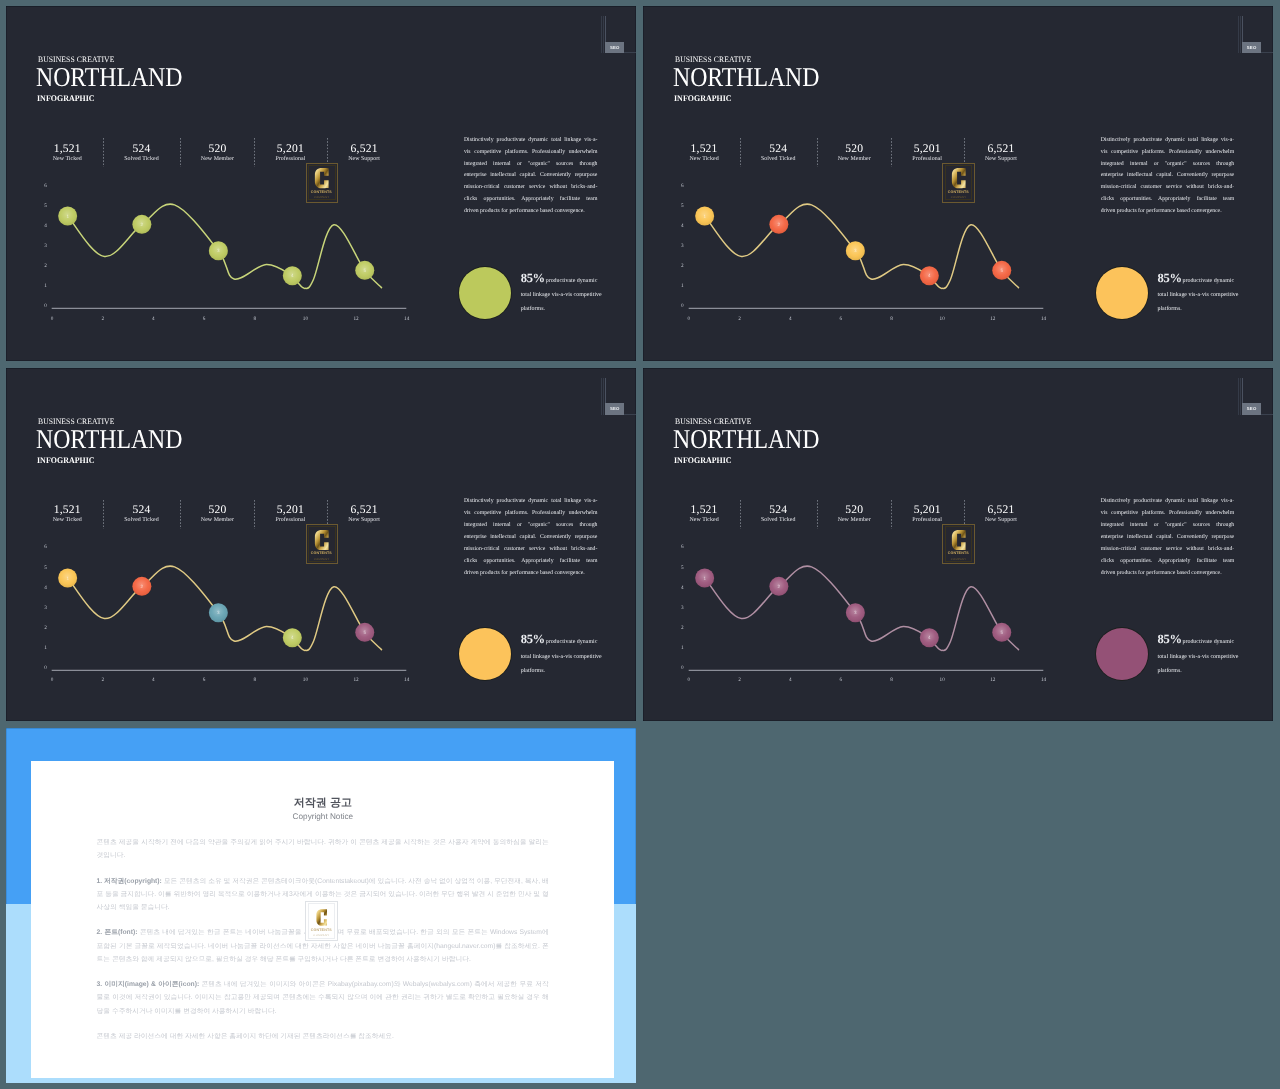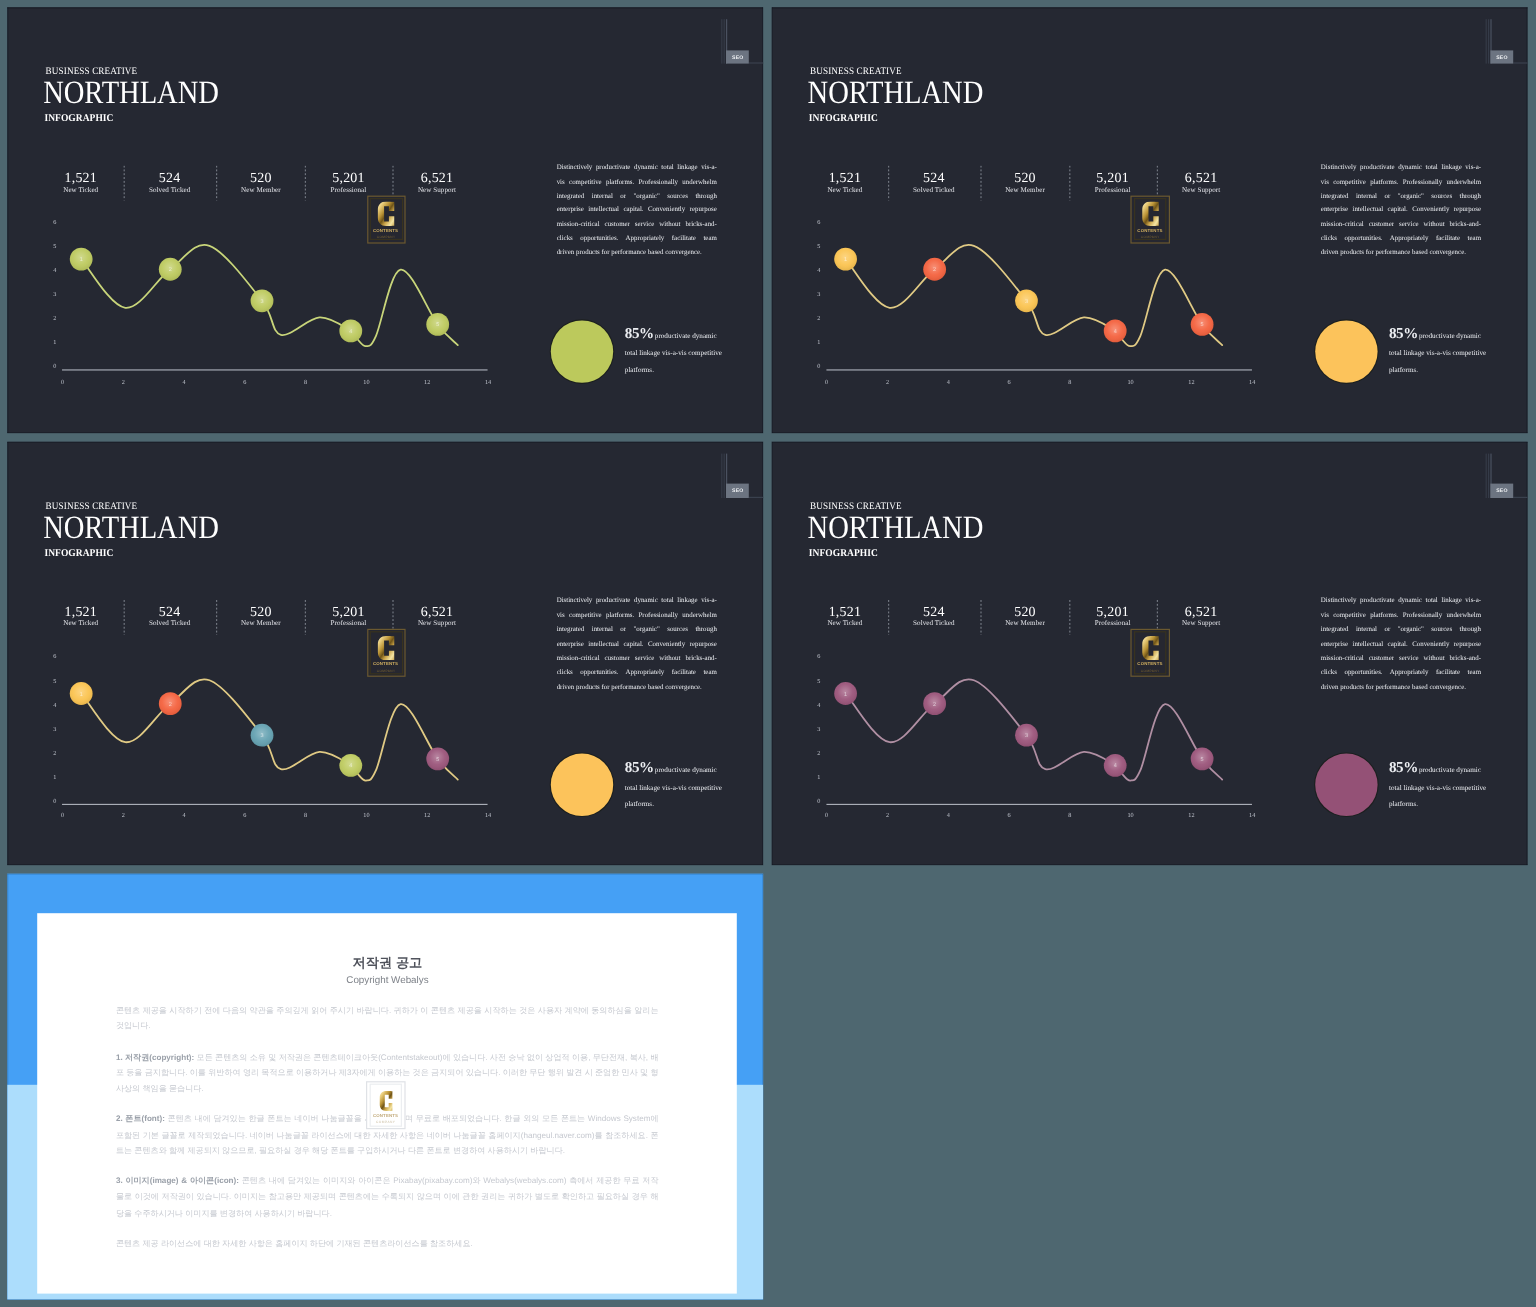--- a/index.html
+++ b/index.html
@@ -658,21 +658,21 @@
         <div class="xlab" style="left:241.33px;top:309.50px">8</div>
         <div class="xlab" style="left:291.99px;top:309.50px">10</div>
         <div class="xlab" style="left:342.64px;top:309.50px">12</div>
         <div class="xlab" style="left:393.30px;top:309.50px">14</div>
       </div>
     </div>
   <div class="slide" id="s5">
       <div class="lower"></div>
       <div class="paper">
         <div class="h1">저작권 공고</div>
-        <div class="h2">Copyright Webalys</div>
+        <div class="h2">Copyright Notice</div>
         <div class="body">
           <p>콘텐츠 제공을 시작하기 전에 다음의 약관을 주의깊게 읽어 주시기 바랍니다. 귀하가 이 콘텐츠 제공을 시작하는 것은 사용자 계약에 동의하심을 알리는 것입니다.</p>
           <p><b>1. 저작권(copyright):</b> <span>모든 콘텐츠의 소유 및 저작권은 콘텐츠테이크아웃(Contentstakeout)에 있습니다. 사전 승낙 없이 상업적 이용, 무단전재, 복사, 배포 등을 금지합니다. 이를 위반하여 영리 목적으로 이용하거나 제3자에게 이용하는 것은 금지되어 있습니다. 이러한 무단 행위 발견 시 준엄한 민사 및 형사상의 책임을 묻습니다.</span></p>
           <p><b>2. 폰트(font):</b> <span>콘텐츠 내에 담겨있는 한글 폰트는 네이버 나눔글꼴을 사용하였으며 무료로 배포되었습니다. 한글 외의 모든 폰트는 Windows System에 포함된 기본 글꼴로 제작되었습니다. 네이버 나눔글꼴 라이선스에 대한 자세한 사항은 네이버 나눔글꼴 홈페이지(hangeul.naver.com)를 참조하세요. 폰트는 콘텐츠와 함께 제공되지 않으므로, 필요하실 경우 해당 폰트를 구입하시거나 다른 폰트로 변경하여 사용하시기 바랍니다.</span></p>
           <p><b>3. 이미지(image) &amp; 아이콘(icon):</b> <span>콘텐츠 내에 담겨있는 이미지와 아이콘은 Pixabay(pixabay.com)와 Webalys(webalys.com) 측에서 제공한 무료 저작물로 이것에 저작권이 있습니다. 이미지는 참고용만 제공되며 콘텐츠에는 수록되지 않으며 이에 관한 권리는 귀하가 별도로 확인하고 필요하실 경우 해당을 수주하시거나 이미지를 변경하여 사용하시기 바랍니다.</span></p>
           <p>콘텐츠 제공 라이선스에 대한 자세한 사항은 홈페이지 하단에 기재된 콘텐츠라이선스를 참조하세요.</p>
         </div>
         <div class="logo wm">
           <div class="inner">
             <svg class="c" viewBox="0 0 60 86" width="15" height="21.5" aria-label="C">

